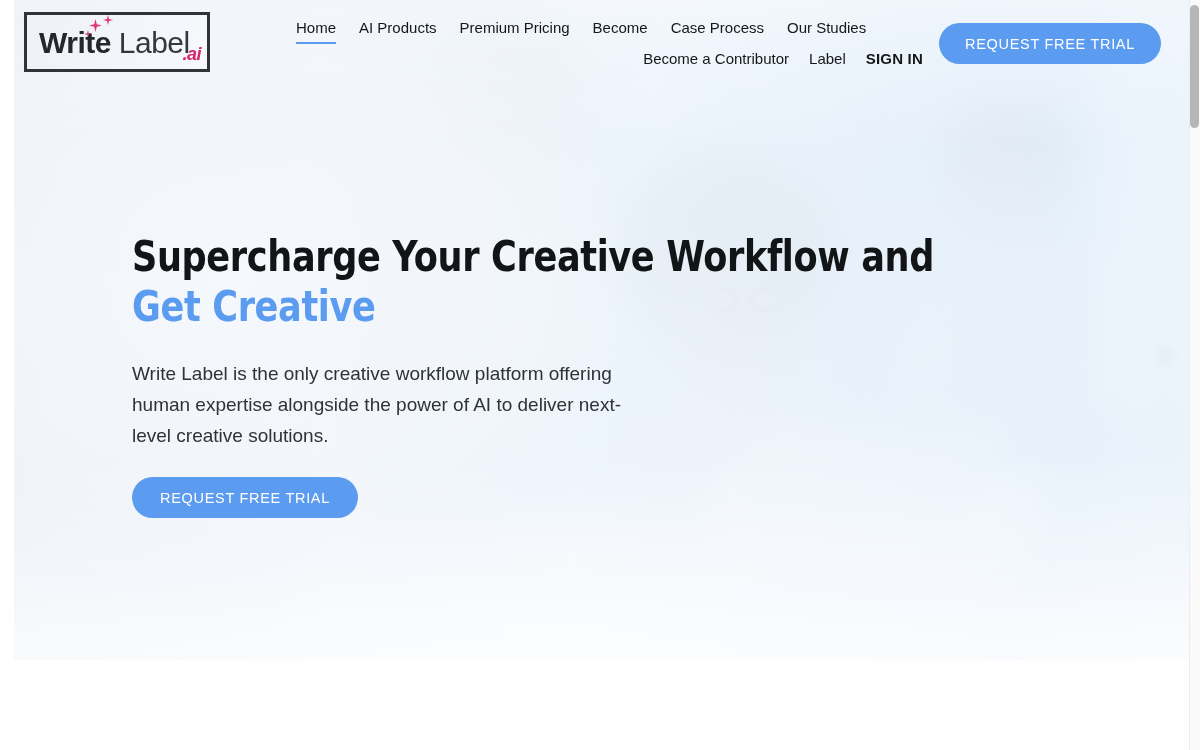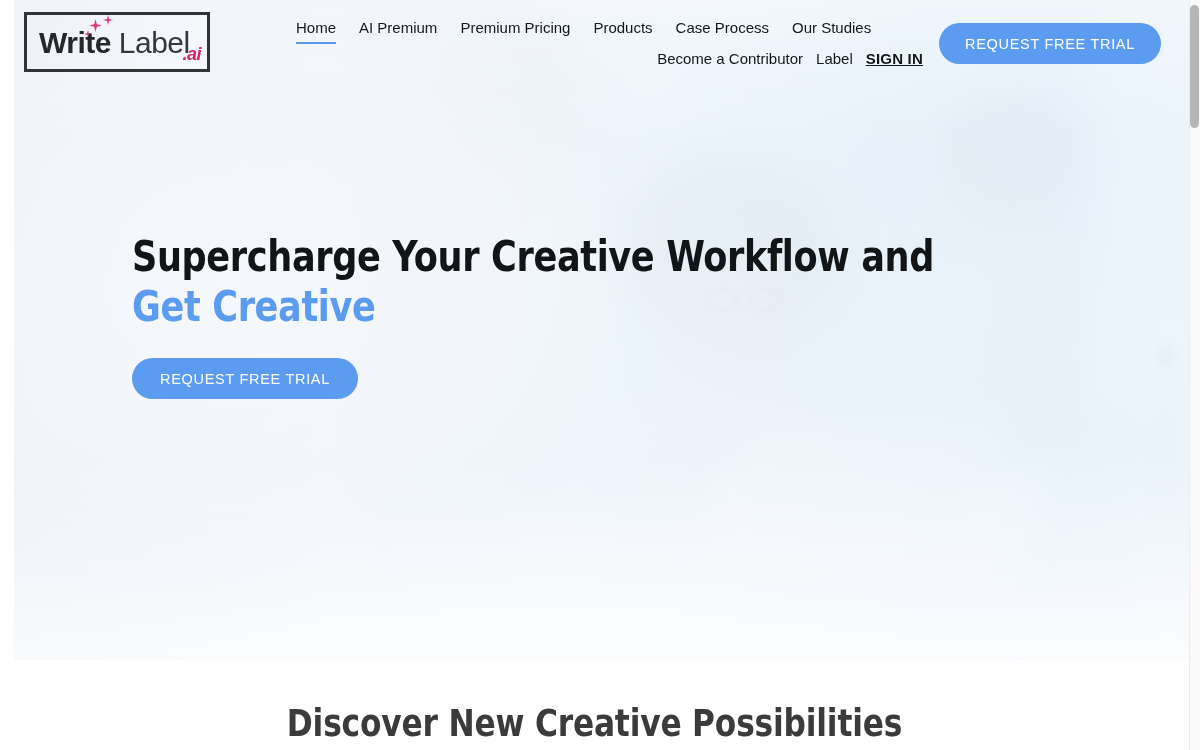--- a/index.html
+++ b/index.html
@@ -127,32 +127,32 @@
     display: flex;
     align-items: flex-start;
     gap: 23px;
   }
   #nav-row2 {
     position: absolute;
     right: 266px;
     top: 49px;
     display: flex;
     align-items: flex-start;
-    gap: 13px;
+    gap: 20px;
   }
   .nav-link {
     font-size: 15px;
     color: #14181b;
     line-height: 20px;
     white-space: nowrap;
     cursor: pointer;
     text-decoration: none;
     display: inline-block;
   }
-  .nav-link.bold { font-weight: bold; letter-spacing: 0.2px; text-decoration: underline; }
+  .nav-link.bold { font-weight: bold; letter-spacing: 0.2px; }
   .nav-link.active { position: relative; }
   .nav-link.active::after {
     content: "";
     position: absolute;
     left: 0; right: 0;
     bottom: -6px;
     height: 2px;
     background: #5b9bf0;
   }
 
@@ -302,53 +302,51 @@
     </div>
 
     <div class="wash"></div>
     <div class="wash2"></div>
 
     <div id="hero-content">
       <h1 id="hero-title">
         <span>Supercharge Your Creative Workflow and</span>
         <span class="accent">Get Creative</span>
       </h1>
+      <p id="hero-sub">Write Label is the only creative workflow platform offering human expertise alongside the power of AI to deliver next-level creative solutions.</p>
       <button id="hero-cta">REQUEST FREE TRIAL</button>
     </div>
   </section>
 
   <header id="header">
 
     <div id="logo">
       <span class="sparkle sp1"></span>
       <span class="sparkle sp2"></span>
       <span class="sparkle sp3"></span>
       <span class="logo-text"><span class="logo-write">Write</span><span class="logo-label"> Label</span></span>
       <span class="logo-ai">.ai</span>
     </div>
 
     <nav id="nav-row1">
       <a class="nav-link active" href="#">Home</a>
-      <a class="nav-link" href="#">AI Premium</a>
+      <a class="nav-link" href="#">AI Products</a>
       <a class="nav-link" href="#">Premium Pricing</a>
-      <a class="nav-link" href="#">Products</a>
+      <a class="nav-link" href="#">Become</a>
       <a class="nav-link" href="#">Case Process</a>
       <a class="nav-link" href="#">Our Studies</a>
     </nav>
 
     <nav id="nav-row2">
       <a class="nav-link" href="#">Become a Contributor</a>
       <a class="nav-link" href="#">Label</a>
       <a class="nav-link bold" href="#">SIGN IN</a>
     </nav>
 
     <button id="header-cta">REQUEST FREE TRIAL</button>
   </header>
 
-  <section id="discover">
-    <h2 id="discover-title">Discover New Creative Possibilities</h2>
-  </section>
 
   <div id="scrollbar-track">
     <div id="scrollbar-thumb"></div>
   </div>
 
 </div>
 
 </body></html>

